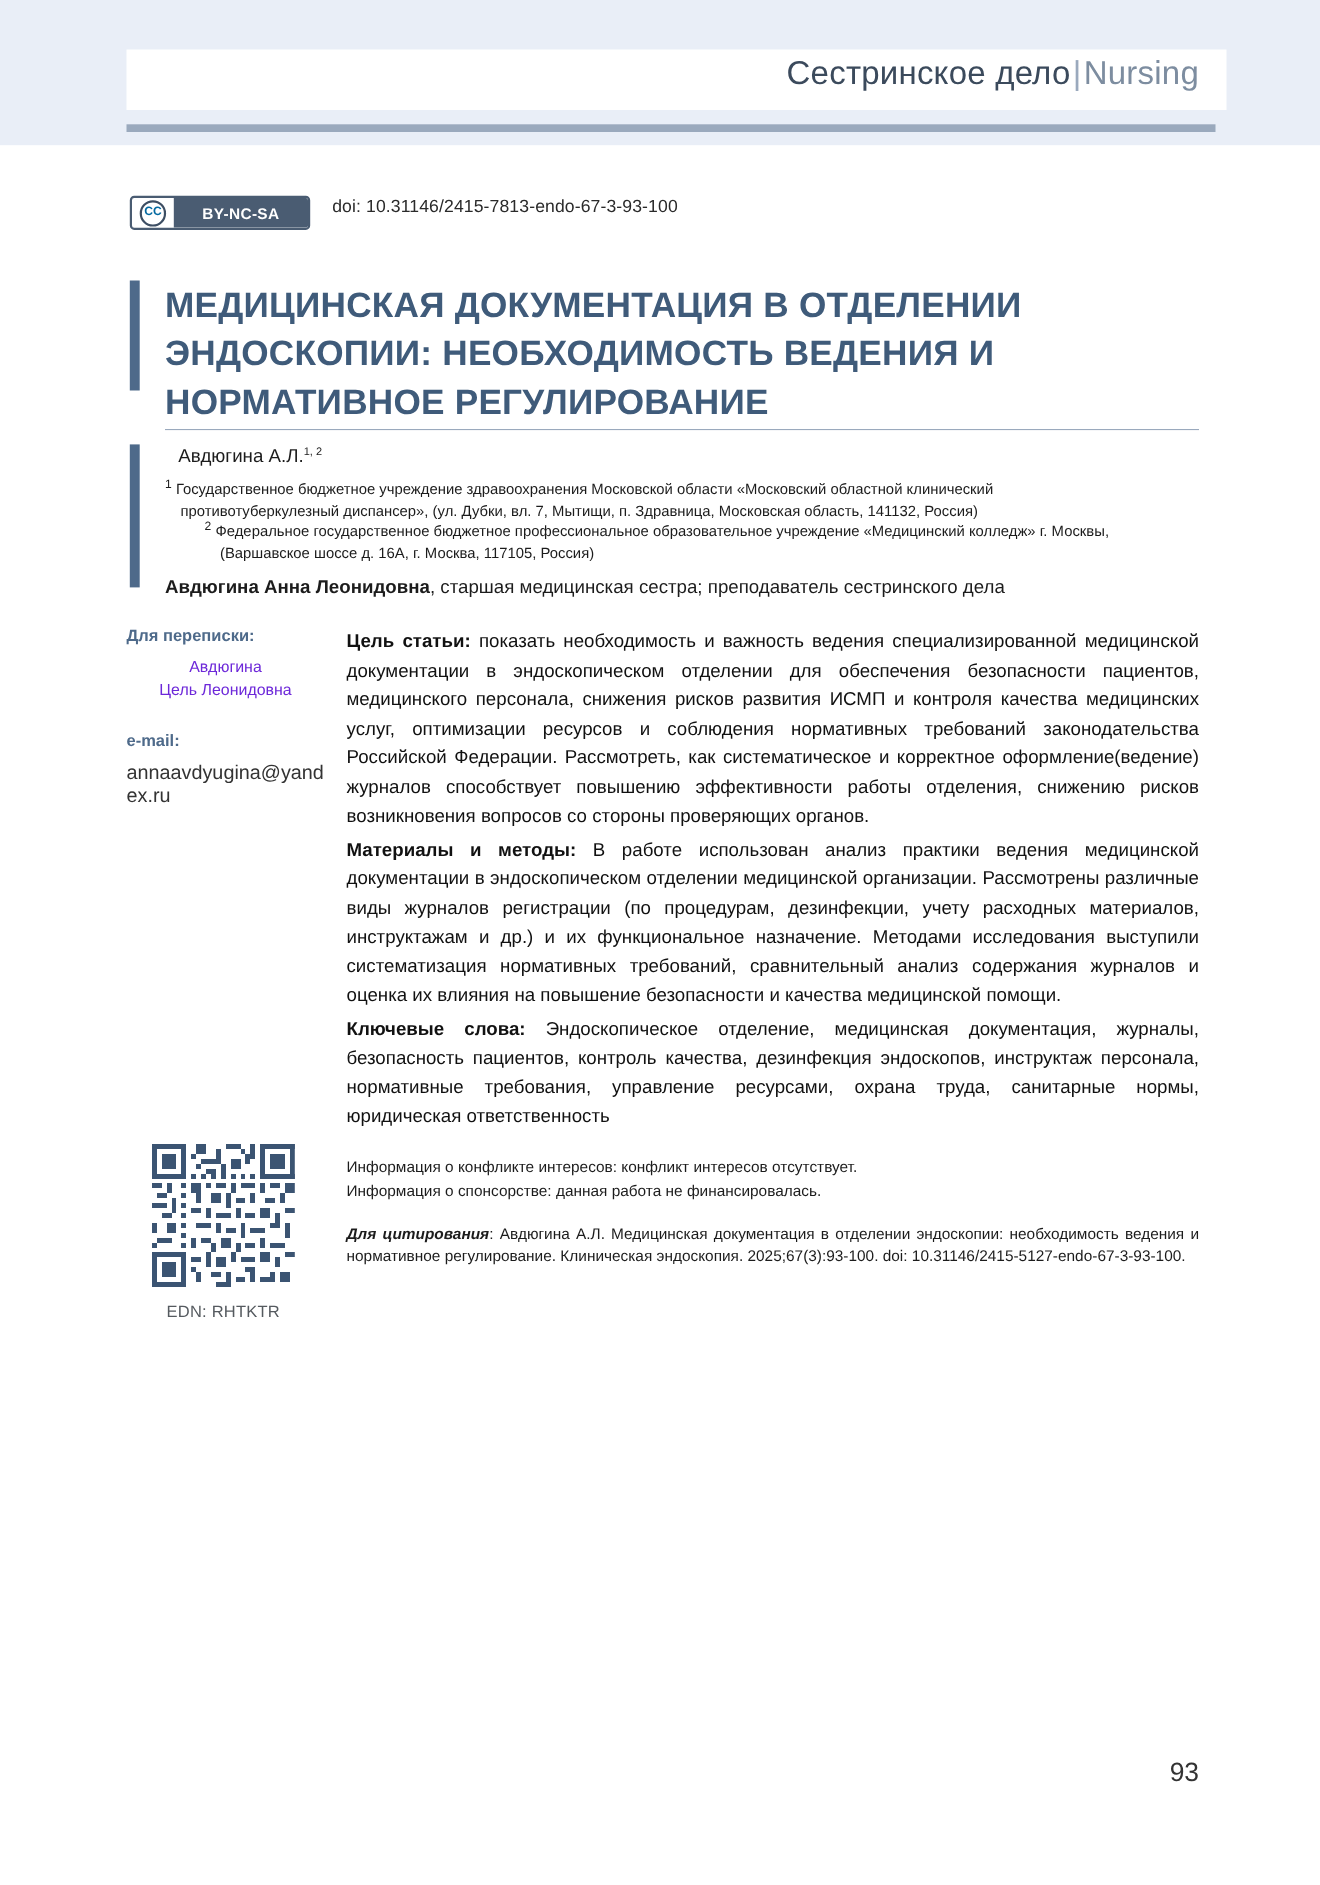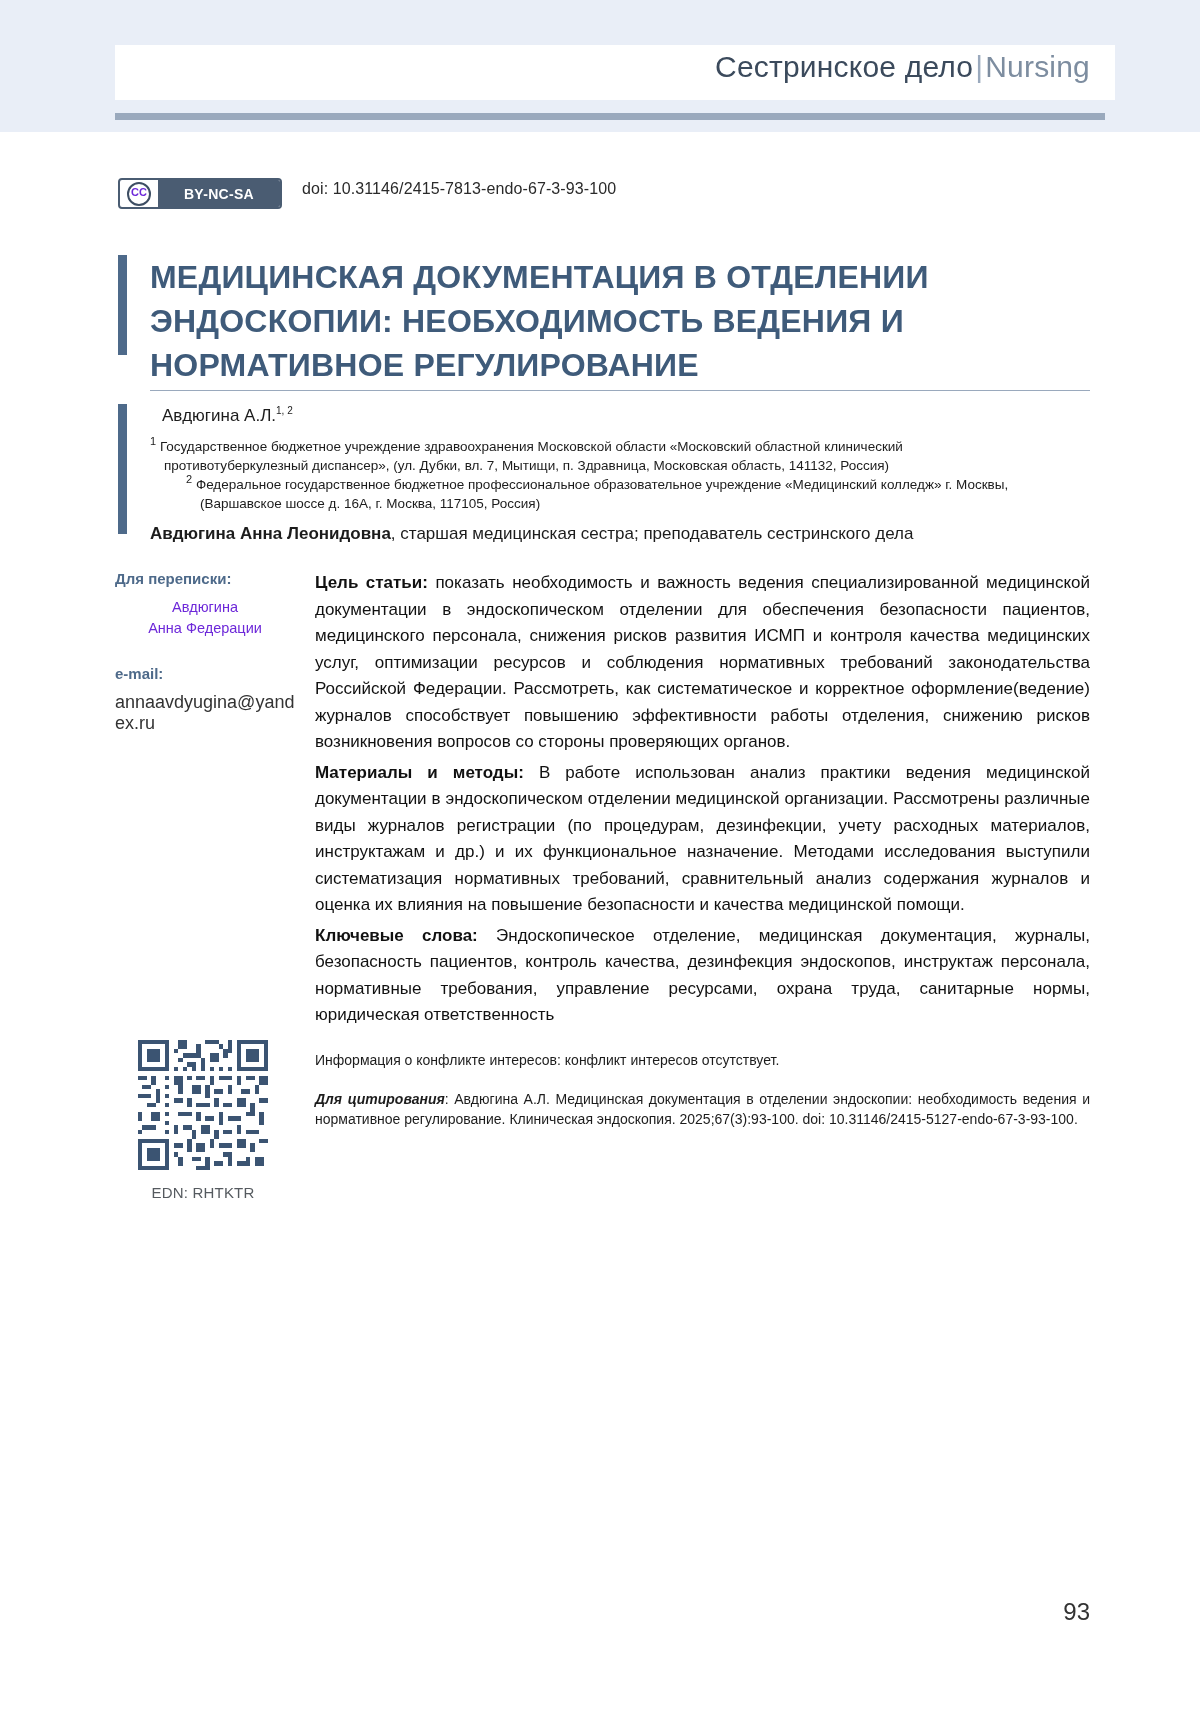--- a/index.html
+++ b/index.html
@@ -67,21 +67,21 @@
     align-items: stretch;
     overflow: hidden;
   }
   .cc-badge .cc-circle {
     width: 38px;
     display: flex;
     align-items: center;
     justify-content: center;
     font-size: 13px;
     font-weight: bold;
-    color: #6d28d9;
+    color: #0369a1;
   }
   .cc-badge .cc-circle span {
     border: 2px solid #3d4e63;
     border-radius: 50%;
     width: 20px; height: 20px;
     line-height: 17px;
     text-align: center;
     font-size: 11px;
     display: inline-block;
   }
@@ -291,21 +291,21 @@
   <span class="ind">(Варшавское шоссе д. 16А, г. Москва, 117105, Россия)</span>
 </div>
 
 <div class="author-role">
   <b>Авдюгина Анна Леонидовна</b><span>, старшая медицинская сестра; преподаватель сестринского дела</span>
 </div>
 
 <div class="left-col">
   <div class="lc-head">Для переписки:</div>
   <div class="lc-text">Авдюгина</div>
-  <div class="lc-text">Анна Федерации</div>
+  <div class="lc-text">Цель Леонидовна</div>
   <div class="lc-gap"></div>
   <div class="lc-head">e-mail:</div>
   <div class="lc-email">annaavdyugina@yandex.ru</div>
 </div>
 
 <div class="qr-wrap">
   <svg class="qr" viewBox="0 0 29 29" shape-rendering="crispEdges">
     <rect width="29" height="29" fill="#ffffff"></rect>
     <g fill="#3b5472">
 
@@ -438,20 +438,21 @@
   <p class="abs-p">
     <b>Материалы и методы:</b><span> В работе использован анализ практики ведения медицинской документации в эндоскопическом отделении медицинской организации. Рассмотрены различные виды журналов регистрации (по процедурам, дезинфекции, учету расходных материалов, инструктажам и др.) и их функциональное назначение. Методами исследования выступили систематизация нормативных требований, сравнительный анализ содержания журналов и оценка их влияния на повышение безопасности и качества медицинской помощи.</span>
   </p>
 
   <p class="abs-p">
     <b>Ключевые слова:</b><span> Эндоскопическое отделение, медицинская документация, журналы, безопасность пациентов, контроль качества, дезинфекция эндоскопов, инструктаж персонала, нормативные требования, управление ресурсами, охрана труда, санитарные нормы, юридическая ответственность</span>
   </p>
 
   <div class="abs-note">
     <div>Информация о конфликте интересов: конфликт интересов отсутствует.</div>
+    <div>Информация о спонсорстве: данная работа не финансировалась.</div>
   </div>
 
   <div class="abs-cite">
     <b>Для цитирования</b><span>: Авдюгина А.Л. Медицинская документация в отделении эндоскопии: необходимость ведения и нормативное регулирование. Клиническая эндоскопия. 2025;67(3):93-100. doi: 10.31146/2415-5127-endo-67-3-93-100.</span>
   </div>
 </div>
 
 <div class="page-num">93</div>
 
 </body></html>

